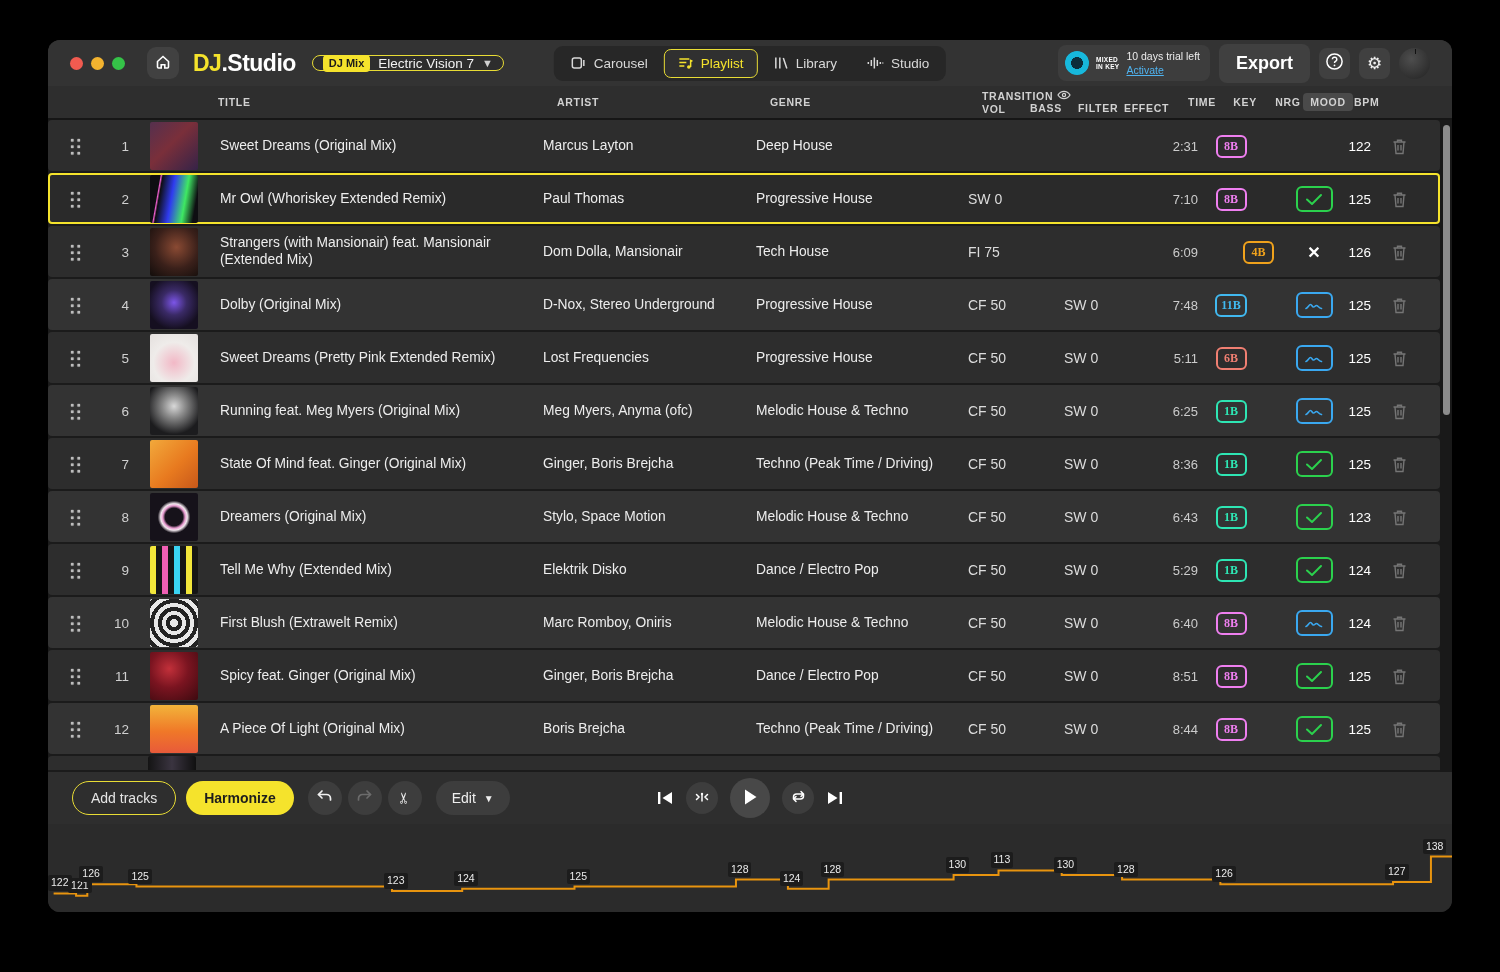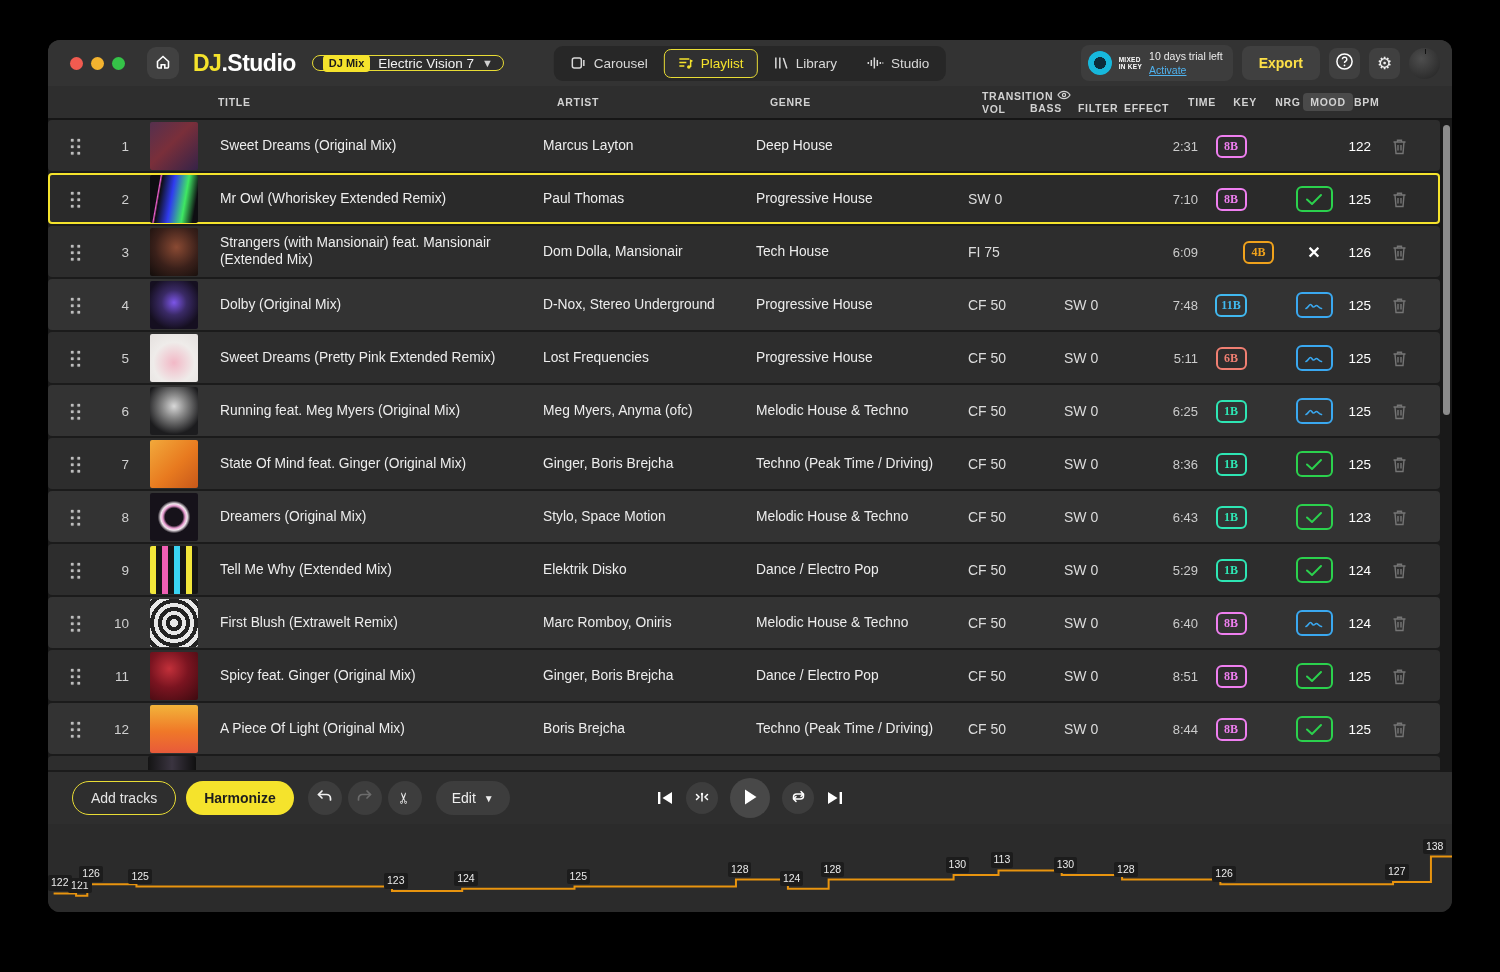--- a/index.html
+++ b/index.html
@@ -1,41 +1,41 @@
 <!DOCTYPE html>
 <html><head>
 <meta charset="utf-8">
 <style>
   * { margin:0; padding:0; box-sizing:border-box; }
   html,body { width:1500px; height:972px; background:#000; font-family:"Liberation Sans", sans-serif; overflow:hidden; }
   .app { position:absolute; left:48px; top:40px; width:1404px; height:872px; background:#2e2e2e; border-radius:12px; overflow:hidden; display:flex; flex-direction:column; }
 
   
-  .topbar { height:46px; background:#333333; display:flex; align-items:center; padding:0 12px 0 22px; flex:none; position:relative; }
+  .topbar { height:46px; background:#333333; display:flex; align-items:center; padding:0 22px 0 22px; flex:none; position:relative; }
   .lights { display:flex; gap:8px; margin-right:22px; }
   .light { width:13px; height:13px; border-radius:50%; }
   .light.red{background:#f15b50;} .light.yellow{background:#f3b32f;} .light.green{background:#35c348;}
   .home-btn { width:32px; height:32px; border-radius:9px; background:#414141; display:flex; align-items:center; justify-content:center; margin-right:14px; border:none; cursor:pointer; }
   .logo { font-size:23px; font-weight:800; letter-spacing:-0.5px; color:#fff; margin-right:16px; white-space:nowrap; }
   .logo .dj { color:#f5e32c; }
   .mix-select { display:flex; align-items:center; gap:8px; height:16px; padding:0 10px; border:1.5px solid #e8dc35; border-radius:9px; background:#2d2d2d; cursor:pointer; }
   .mix-badge { background:#f5e32c; color:#1a1a1a; font-weight:800; font-size:11px; padding:2.5px 6px; border-radius:4px; white-space:nowrap; }
   .mix-name { color:#f2f2f2; font-size:13.5px; white-space:nowrap; }
   .mix-chev { color:#cfcfcf; font-size:11px; }
   .tabs { position:absolute; left:50%; transform:translateX(-50%); display:flex; align-items:center; background:#272727; border-radius:9px; padding:3px; gap:2px; }
   .tab { display:flex; align-items:center; gap:7px; padding:6px 13px; border-radius:7px; background:transparent; border:1.5px solid transparent; color:#d9d9d9; font-size:13.5px; cursor:pointer; font-family:inherit; }
   .tab.active { border-color:#e8dc35; color:#f5e32c; background:#303030; }
   .tab svg { display:block; }
   .topbar-right { margin-left:auto; display:flex; align-items:center; gap:9px; }
   .mik { display:flex; align-items:center; gap:7px; background:#3d3d3d; border-radius:8px; padding:4px 10px 4px 7px; height:36px; }
   .mik-ring { width:24px; height:24px; border-radius:50%; background:radial-gradient(circle, #0c2e3c 0 34%, #17b8dc 36% 70%, #0d7fa8 72% 100%); flex:none; }
   .mik-brand { font-size:6.5px; font-weight:800; color:#fff; line-height:1.15; letter-spacing:0.3px; }
   .mik-trial { font-size:10.5px; color:#ececec; line-height:1.25; }
   .mik-activate { font-size:10.5px; color:#4fb3f0; text-decoration:underline; cursor:pointer; }
-  .export-btn { background:#404040; border:none; color:#fde047; font-weight:700; font-size:14px; padding:9px 17px; border-radius:8px; cursor:pointer; font-family:inherit; }
+  .export-btn { background:#404040; border:none; color:#ffffff; font-weight:700; font-size:18px; padding:9px 17px; border-radius:8px; cursor:pointer; font-family:inherit; }
   .icon-btn { width:31px; height:31px; border-radius:8px; background:#404040; border:none; display:flex; align-items:center; justify-content:center; color:#efefef; cursor:pointer; }
   .avatar { width:31px; height:31px; border-radius:50%; background:radial-gradient(circle at 40% 35%, #4e4e4e, #2d2d2d 75%); position:relative; cursor:pointer; }
   .avatar::after { content:""; position:absolute; top:1px; left:50%; width:1.5px; height:5px; background:#111; }
 
   
   .grid { display:grid; grid-template-columns:36px 42px 78px minmax(0,1fr) 213px 212px 48px 48px 46px 58px 34px 58px 28px 52px 31px 57px; align-items:center; }
   .thead { height:34px; background:#2e2e2e; padding:0 10px 0 14px; color:#d2d2d2; font-size:10.5px; font-weight:700; letter-spacing:0.7px; flex:none; border-bottom:2px solid #161616; }
   .thead .h-center { text-align:center; }
   .thead .h-right { text-align:right; }
   .trans-cell { position:relative; display:flex; flex-direction:column; justify-content:center; gap:1px; overflow:visible; white-space:nowrap; }

